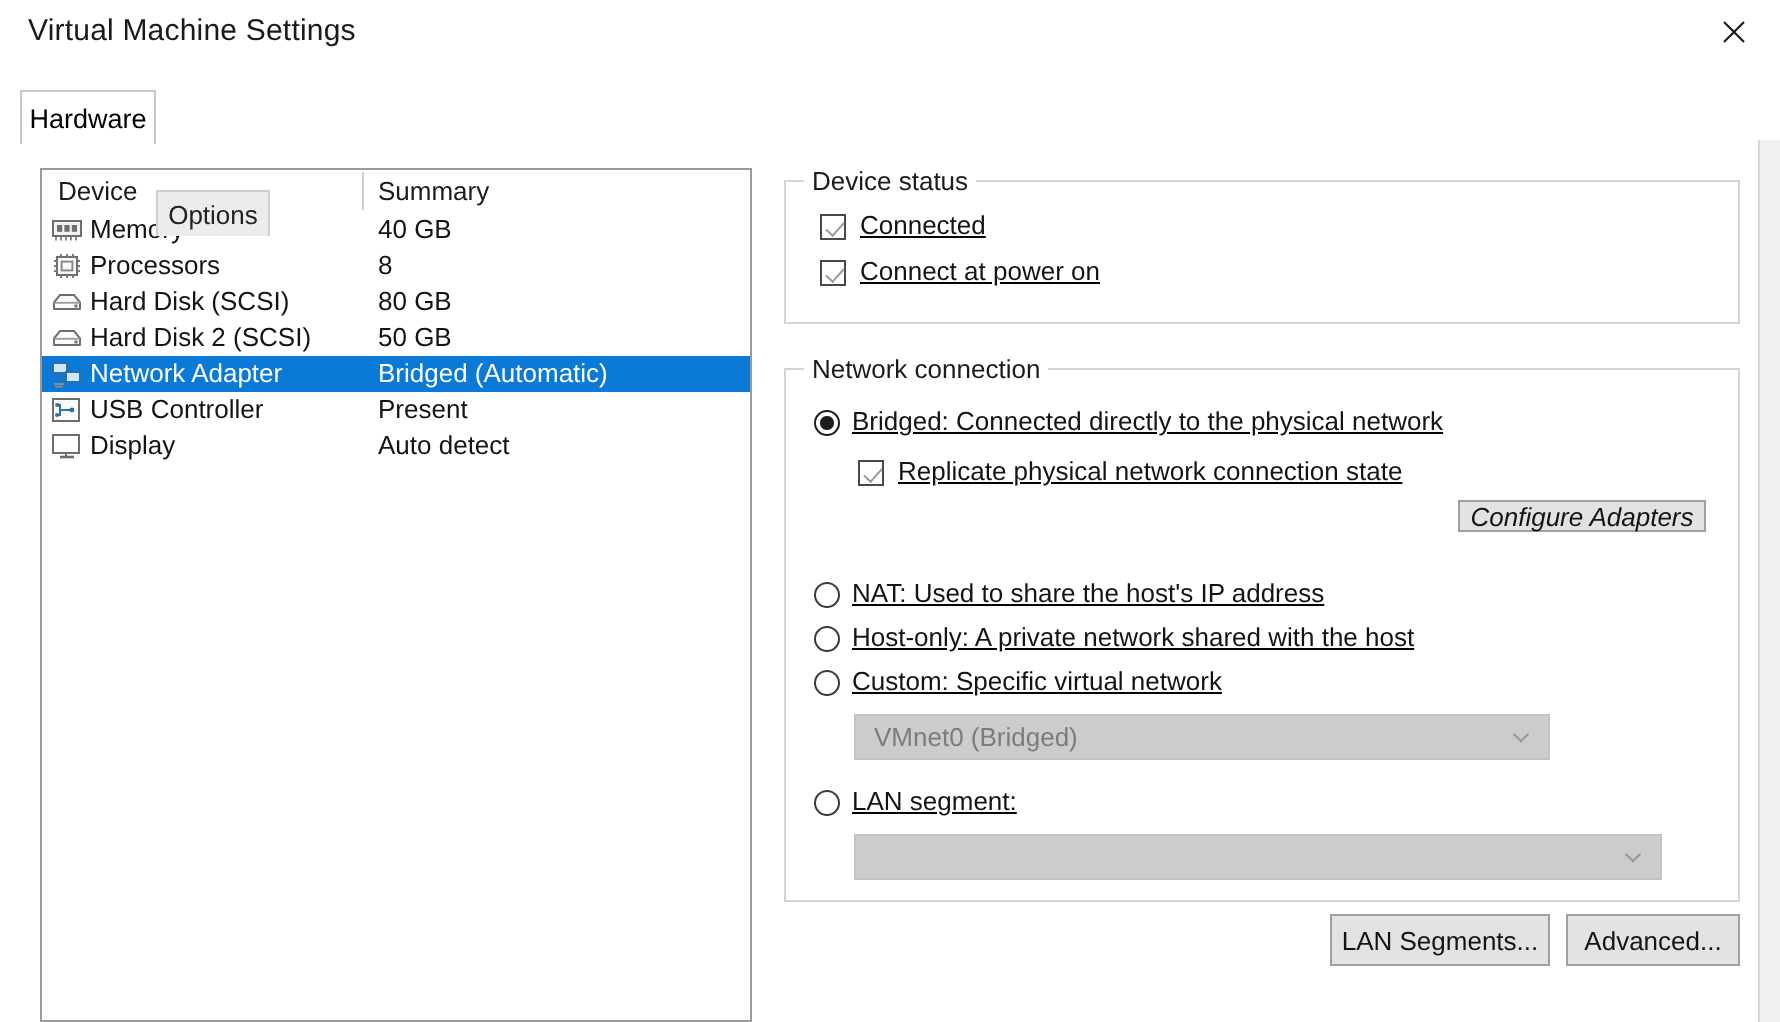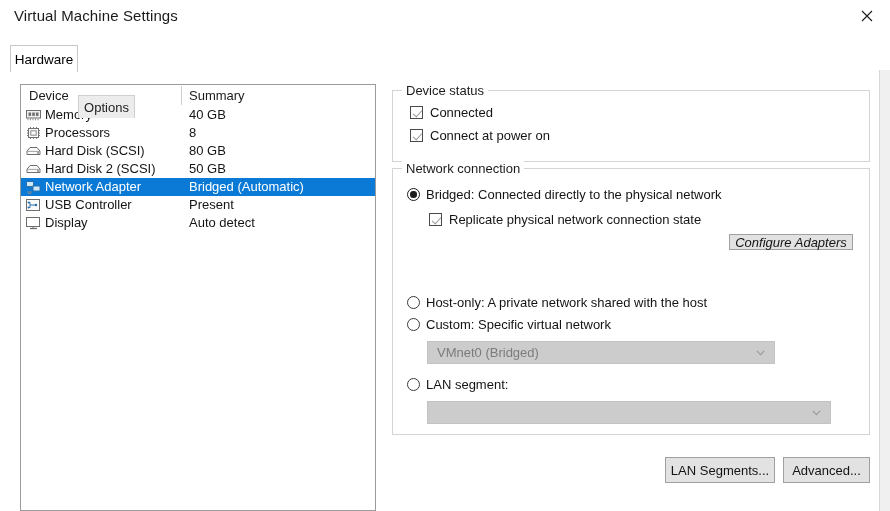--- a/index.html
+++ b/index.html
@@ -176,29 +176,30 @@
   .groupbox > .gb-title {
     position: absolute;
     left: 9px; top: -8px;
     background: #ffffff;
     padding: 0 4px;
     font-size: 13px;
     color: #1b1b1b;
     white-space: nowrap;
   }
   #gb-device-status { left: 392px; top: 90px; width: 478px; height: 72px; }
-  #gb-network-conn  { left: 392px; top: 168px; width: 478px; height: 267px; }
+  #gb-network-conn  { left: 392px; top: 184px; width: 478px; height: 267px; }
 
   
   .opt-row {
     position: absolute;
     display: flex;
-    align-items: center;
+    align-items: flex-end;
     cursor: default;
     white-space: nowrap;
+    text-decoration: underline;
   }
   .cb-box {
     width: 13px; height: 13px;
     box-sizing: border-box;
     border: 1px solid #4a4a4a;
     background: #ffffff;
     margin-right: 7px;
     flex: none;
     position: relative;
   }
@@ -421,20 +422,24 @@
       <span class="opt-label">Bridged: Connected directly to the physical network</span>
     </div>
 
     <div class="opt-row" style="left:36px; top:43px;">
       <span class="cb-box checked"></span>
       <span class="opt-label">Replicate physical network connection state</span>
     </div>
 
     <div class="pushbtn" style="left:336px; top:65px; width:124px; height:16px;font-style:italic;">Configure Adapters</div>
 
+    <div class="opt-row" style="left:14px; top:104px;">
+      <span class="rb-circle"></span>
+      <span class="opt-label">NAT: Used to share the host's IP address</span>
+    </div>
 
     <div class="opt-row" style="left:14px; top:126px;">
       <span class="rb-circle"></span>
       <span class="opt-label">Host-only: A private network shared with the host</span>
     </div>
 
     <div class="opt-row" style="left:14px; top:148px;">
       <span class="rb-circle"></span>
       <span class="opt-label">Custom: Specific virtual network</span>
     </div>

